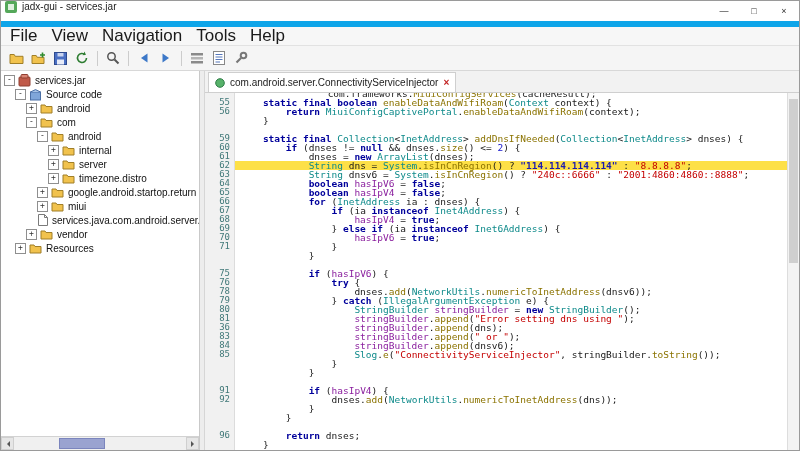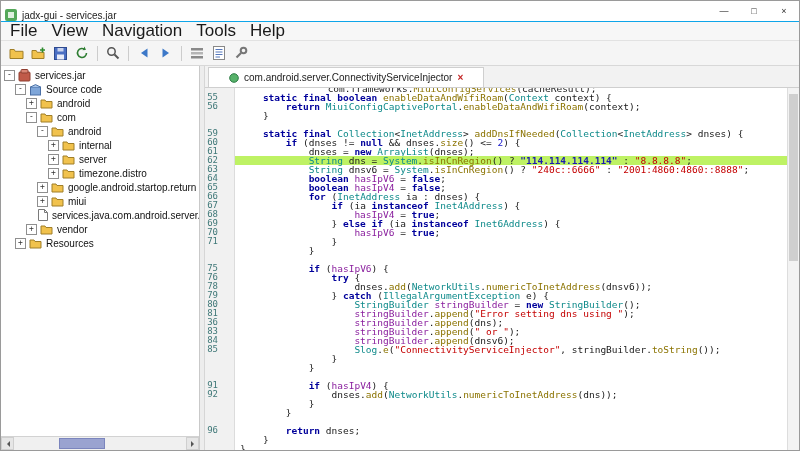--- a/index.html
+++ b/index.html
@@ -1,22 +1,22 @@
 <!DOCTYPE html>
 <html><head>
 <meta charset="utf-8">
 <style>
   html,body{margin:0;padding:0;width:800px;height:451px;overflow:hidden;
     font-family:"Liberation Sans", sans-serif;background:#d7d7d7;}
   .window{width:798px;height:449px;border:1px solid #9a9a9a;background:#fff;
     display:flex;flex-direction:column;}
 
   
-  .titlebar{height:20px;background:#ffffff;display:flex;align-items:flex-end;
-    border-bottom:1px solid #0ea5e9;flex:none;}
+  .titlebar{height:20px;background:#ffffff;display:flex;align-items:flex-start;
+    border-bottom:6px solid #0ea5e9;flex:none;}
   .app-ic{margin:0 5px 0 4px;display:flex;align-items:center;}
   .title-text{font-size:10px;color:#222;}
   .win-controls{margin-left:auto;display:flex;height:100%;}
   .win-btn{width:30px;display:flex;align-items:center;justify-content:center;
     font-size:9px;color:#333;}
 
   
   .menubar{height:18px;background:#f7f7f7;display:flex;align-items:center;
     font-size:17px;color:#1a1a1a;border-bottom:1px solid #e2e2e2;flex:none;padding-left:2px;}
   .menu-item{padding:0 7px;}
@@ -52,32 +52,32 @@
   .hsb-thumb{position:absolute;left:58px;width:46px;top:1px;bottom:1px;
     background:#9aa3d0;border:1px solid #7b85bd;box-sizing:border-box;}
 
   .splitter{width:4px;flex:none;background:#ededed;border-right:1px solid #d6d6d6;}
 
   
   .editor{flex:1;display:flex;flex-direction:column;min-width:0;min-height:0;}
   .tabbar{height:21px;flex:none;background:#f2f2f2;border-bottom:1px solid #cfcfcf;
     display:flex;align-items:flex-end;padding-left:3px;}
   .tab{height:20px;background:#ffffff;border:1px solid #cfcfcf;border-bottom:none;
-    display:flex;align-items:center;padding:0 20px;font-size:10px;color:#222;gap:5px;box-sizing:border-box;}
+    display:flex;align-items:center;padding:0 6px;font-size:10px;color:#222;gap:5px;box-sizing:border-box;}
   .tab-close{color:#c22222;font-size:10px;font-weight:bold;line-height:10px;}
 
   .code-wrap{flex:1;display:flex;min-height:0;position:relative;background:#fff;}
   .code-scroll{flex:1;overflow:hidden;}
   .code-row{display:flex;height:9px;line-height:9px;white-space:pre;
     font-family:"DejaVu Sans Mono", monospace;font-size:9.5px;}
   .code-row.clip{margin-top:-4px;gap:19px;}
   .gutter{width:30px;flex:none;background:#f1f1f1;border-right:1px solid #dcdcdc;
-    color:#417979;text-align:right;padding-right:16px;box-sizing:border-box;font-size:9px;}
+    color:#417979;text-align:right;padding-right:4px;box-sizing:border-box;font-size:9px;}
   .line{flex:1;padding-left:5px;}
-  .code-row.hl .line{background:#bef264;}
+  .code-row.hl .line{background:#fde047;}
 
   .vsb{width:11px;flex:none;background:#f3f3f3;border-left:1px solid #ddd;position:relative;}
   .vsb-thumb{position:absolute;left:1px;right:1px;top:6px;height:46%;background:#cfcfcf;}
 
   
   .tok-kw{color:#00009b;font-weight:bold;}
   .tok-ty{color:#0e8a8a;}
   .tok-mth{color:#8b7300;}
   .tok-str{color:#c40000;}
   .tok-strb{color:#1a1ab0;font-weight:bold;}

